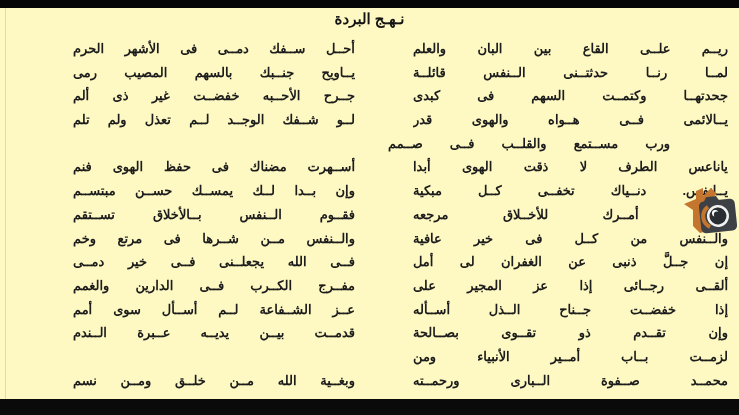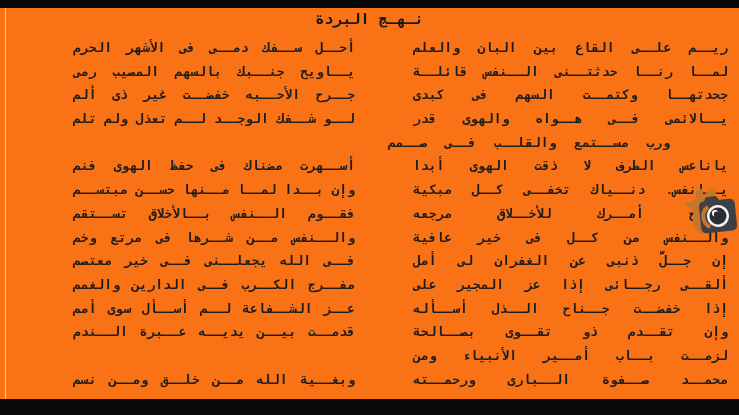--- a/index.html
+++ b/index.html
@@ -1,21 +1,21 @@
 <!DOCTYPE html>
 <html lang="ar"><head>
 <meta charset="utf-8">
 <style>
   html,body{margin:0;padding:0;}
   .page{
     position:relative;
     width:739px;height:415px;
-    background:#f97316;
+    background:#fef9c3;
     overflow:hidden;
-    font-family:Liberation Mono, monospace;
+    font-family:Liberation Sans, sans-serif;
   }
   .top-bar{
     position:absolute;top:0;left:0;width:100%;height:8px;
     background:#060606;
   }
   .bottom-bar{
     position:absolute;bottom:0;left:0;width:100%;height:16px;
     background:#0a0a0a;
   }
   .page-edge{
@@ -88,36 +88,36 @@
       <div class="hemi second">ورب مســتمع والقلــب فــى صــمم</div>
     </div>
     <div class="verse-row">
       <div class="hemi first">ياناعس الطرف لا ذقت الهوى أبدا</div>
       <div class="col-gap"></div>
       <div class="hemi second">أســهرت مضناك فى حفظ الهوى فنم</div>
     </div>
     <div class="verse-row">
       <div class="hemi first">يــانفس. دنــياك تخفــى كــل مبكية</div>
       <div class="col-gap"></div>
-      <div class="hemi second">وإن بــدا لمــا مــنها حســن مبتســم</div>
+      <div class="hemi second">وإن بــدا لــك يمســك حســن مبتســم</div>
     </div>
     <div class="verse-row">
       <div class="hemi first">صــلاح أمــرك للأخــلاق مرجعه</div>
       <div class="col-gap"></div>
       <div class="hemi second">فقــوم الــنفس بــالأخلاق تســتقم</div>
     </div>
     <div class="verse-row">
       <div class="hemi first">والــنفس من كــل فى خير عافية</div>
       <div class="col-gap"></div>
       <div class="hemi second">والــنفس مــن شــرها فى مرتع وخم</div>
     </div>
     <div class="verse-row">
       <div class="hemi first">إن جــلَّ ذنبى عن الغفران لى أمل</div>
       <div class="col-gap"></div>
-      <div class="hemi second">فــى الله يجعلــنى فــى خير معتصم</div>
+      <div class="hemi second">فــى الله يجعلــنى فــى خير دمــى</div>
     </div>
     <div class="verse-row">
       <div class="hemi first">ألقــى رجــائى إذا عز المجير على</div>
       <div class="col-gap"></div>
       <div class="hemi second">مفــرج الكــرب فــى الدارين والغمم</div>
     </div>
     <div class="verse-row">
       <div class="hemi first">إذا خفضــت جــناح الــذل أســأله</div>
       <div class="col-gap"></div>
       <div class="hemi second">عــز الشــفاعة لــم أســأل سوى أمم</div>

